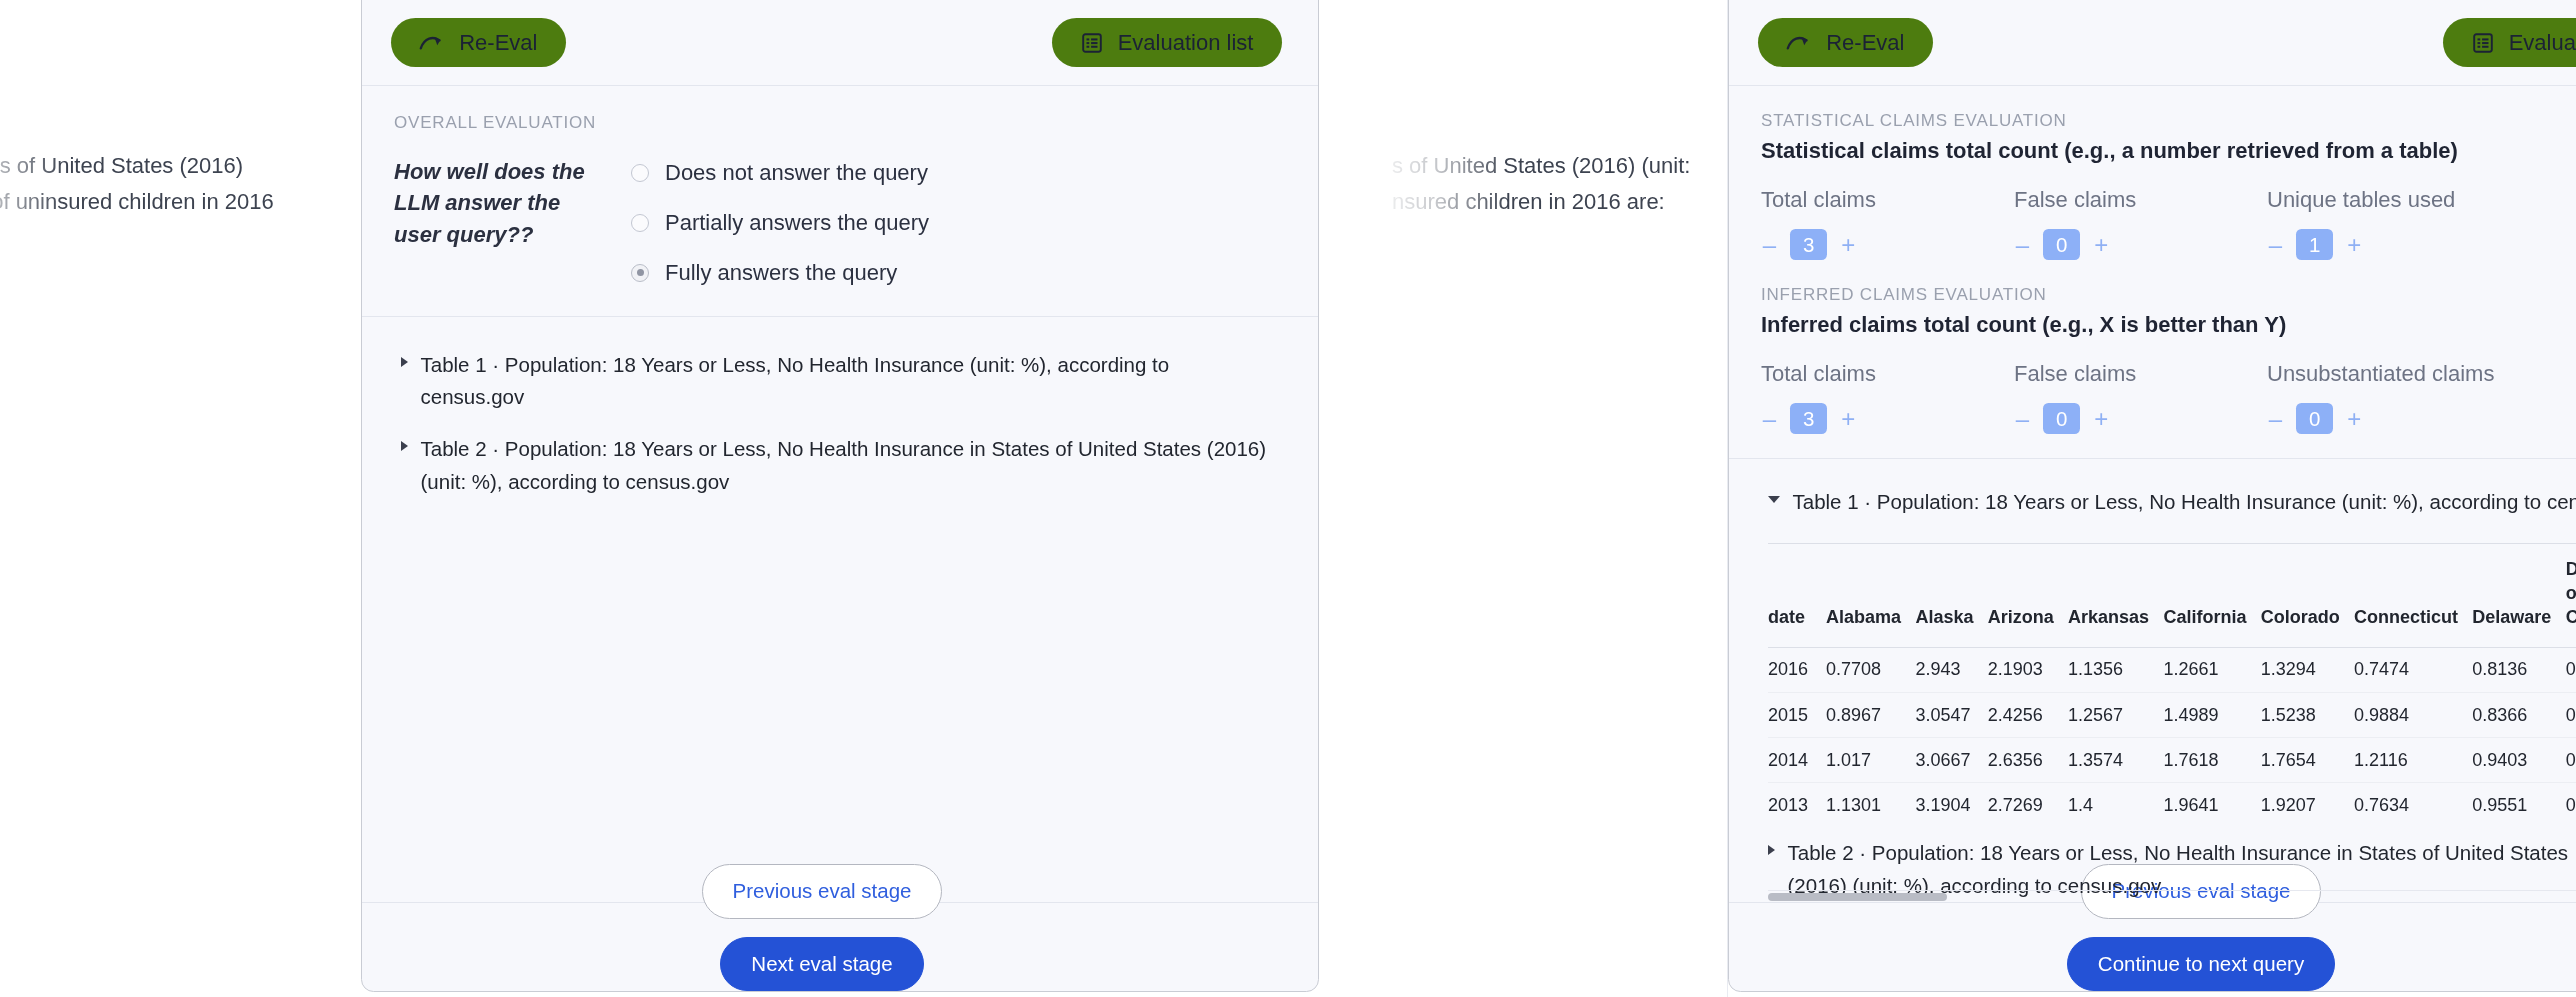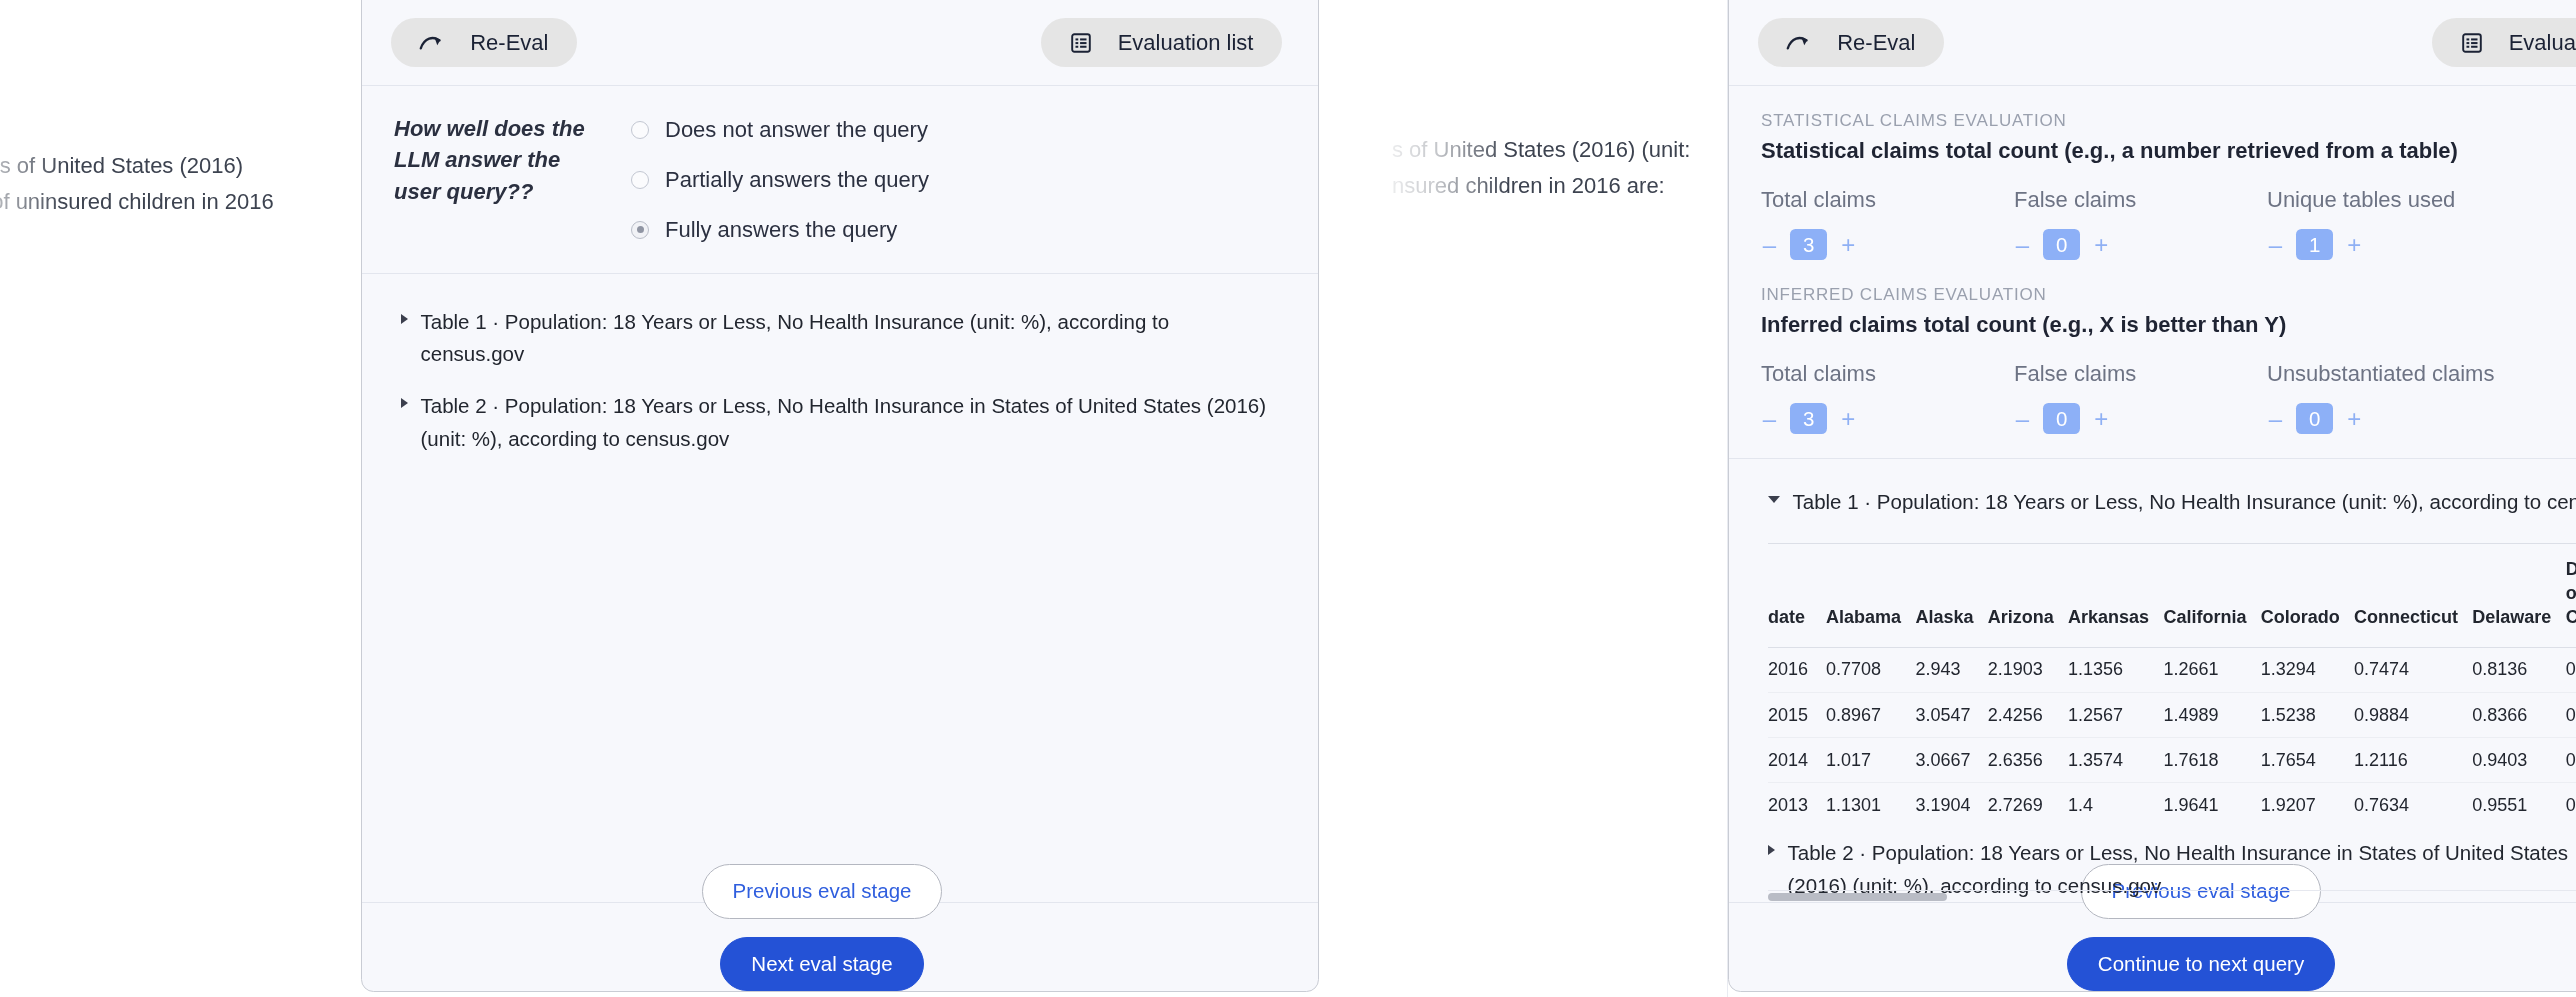--- a/index.html
+++ b/index.html
@@ -28,22 +28,22 @@
   
   .toolbar{
     height:86px; min-height:86px;
     display:flex; align-items:center;
     padding:0 36px 0 28.6px;
     background:#f7f8fc;
     border-bottom:0.9px solid #e3e6ee;
     box-sizing:border-box;
   }
   .pill{
-    display:flex; align-items:center; gap:26px;
-    background:#e5e5e5;
+    display:flex; align-items:center; gap:15px;
+    background:#4d7c0f;
     border:none; border-radius:892px;
     padding:11.6px 28.6px;
     font-size:22px; color:#1b2235;
     font-family:"Liberation Sans", sans-serif;
     cursor:pointer; white-space:nowrap;
   }
   .toolbar .spacer{flex:1;}
 
   
   .section{
@@ -178,21 +178,21 @@
 
   
   .bg-text{
     position:absolute;
     font-size:22px;color:#3d4350;
     line-height:1.62;white-space:nowrap;
   }
   #bg-left{left:-70px;top:148px;width:428px;
     -webkit-mask-image:linear-gradient(to right,rgba(0,0,0,.08) 0px,rgba(0,0,0,.25) 54px,#000 134px);
     mask-image:linear-gradient(to right,rgba(0,0,0,.08) 0px,rgba(0,0,0,.25) 54px,#000 134px);}
-  #bg-mid{left:1392px;top:132px;width:339px;
+  #bg-mid{left:1392px;top:148px;width:339px;
     -webkit-mask-image:linear-gradient(to right,rgba(0,0,0,.10) 0px,rgba(0,0,0,.3) 45px,#000 116px);
     mask-image:linear-gradient(to right,rgba(0,0,0,.10) 0px,rgba(0,0,0,.3) 45px,#000 116px);}
   .strip{position:absolute;top:0;width:0.9px;height:998px;background:#e9ebf1;}
 </style>
 </head>
 <body>
 
 <div class="bg-text" id="bg-left">
   <div>n States of United States (2016)</div>
   <div>ntage of uninsured children in 2016</div>
@@ -226,20 +226,21 @@
             <rect x="11" y="11" width="7" height="2.2" fill="#1b2235"></rect>
             <rect x="6" y="15" width="3" height="2.2" fill="#1b2235"></rect>
             <rect x="11" y="15" width="7" height="2.2" fill="#1b2235"></rect>
           </svg>
       </span>
       <span>Evaluation list</span>
     </button>
   </div>
 
   <div class="section">
+    <div class="section-kicker">OVERALL EVALUATION</div>
     <div class="qa-row">
       <div class="qa-label">How well does the LLM answer the user query??</div>
       <div class="radio-group">
         <label class="radio-row">
           <span class="radio"></span>
           <span class="radio-text">Does not answer the query</span>
         </label>
         <label class="radio-row">
           <span class="radio"></span>
           <span class="radio-text">Partially answers the query</span>

